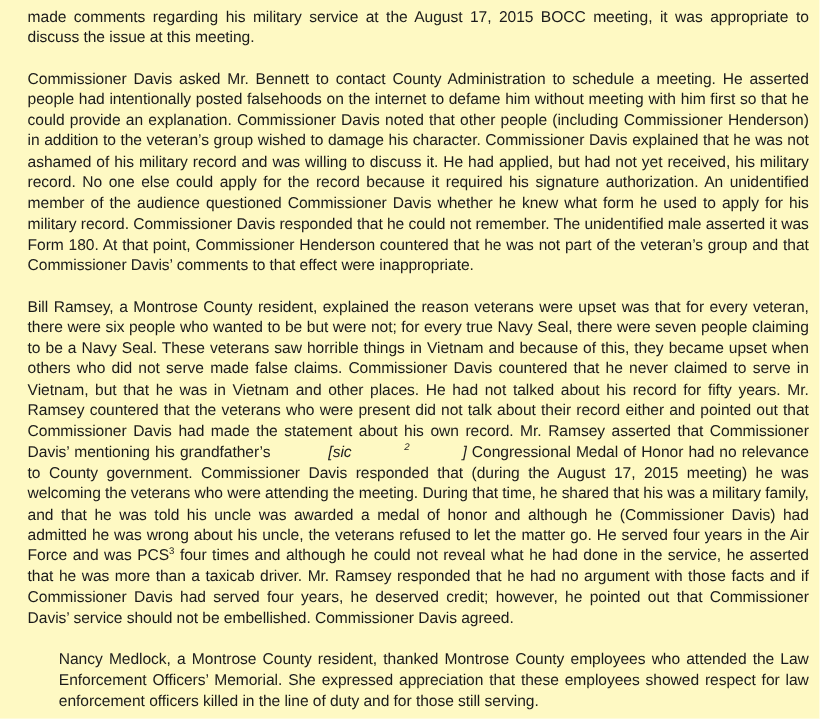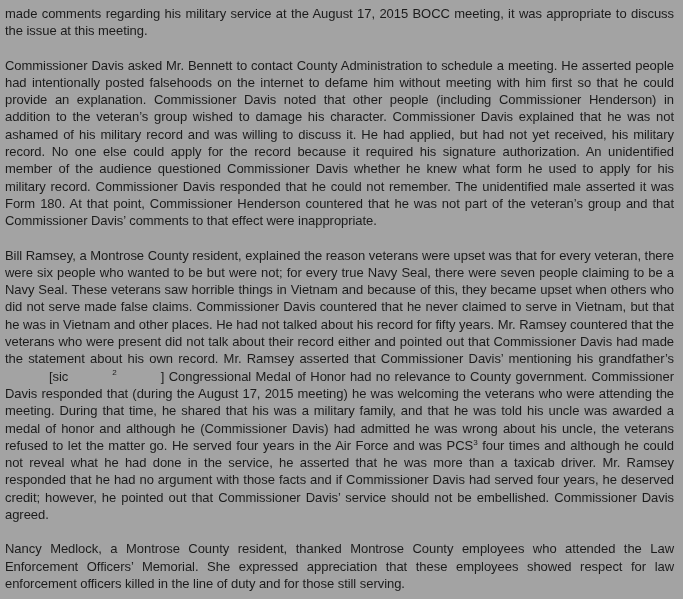--- a/index.html
+++ b/index.html
@@ -4,43 +4,45 @@
 <style>
   html, body {
     margin: 0;
     padding: 0;
     background: #ffffff;
   }
   .page {
     position: relative;
     width: 683px;
     height: 599px;
-    background: #a3a3a3;
+    background: #fef9c3;
     overflow: hidden;
     box-sizing: border-box;
-    padding: 5px 9px 0 5px;
+    padding: 5px 9px 0 23px;
   }
   .doc {
     font-family: "Liberation Sans", sans-serif;
     font-size: 13px;
     line-height: 17.3px;
     letter-spacing: -0.05px;
     color: #1b1b1b;
     text-align: justify;
   }
   .para {
     margin: 0 0 17px 0;
   }
   .para:last-child {
     margin-bottom: 0;
+    margin-left: 26px;
   }
   .u {
     text-decoration-thickness: 1px;
   }
   .i {
+    font-style: italic;
     margin-left: 44px;
   }
   .sup {
     vertical-align: super;
     font-size: 0.62em;
     line-height: 0;
   }
 </style>
 </head>
 <body>

